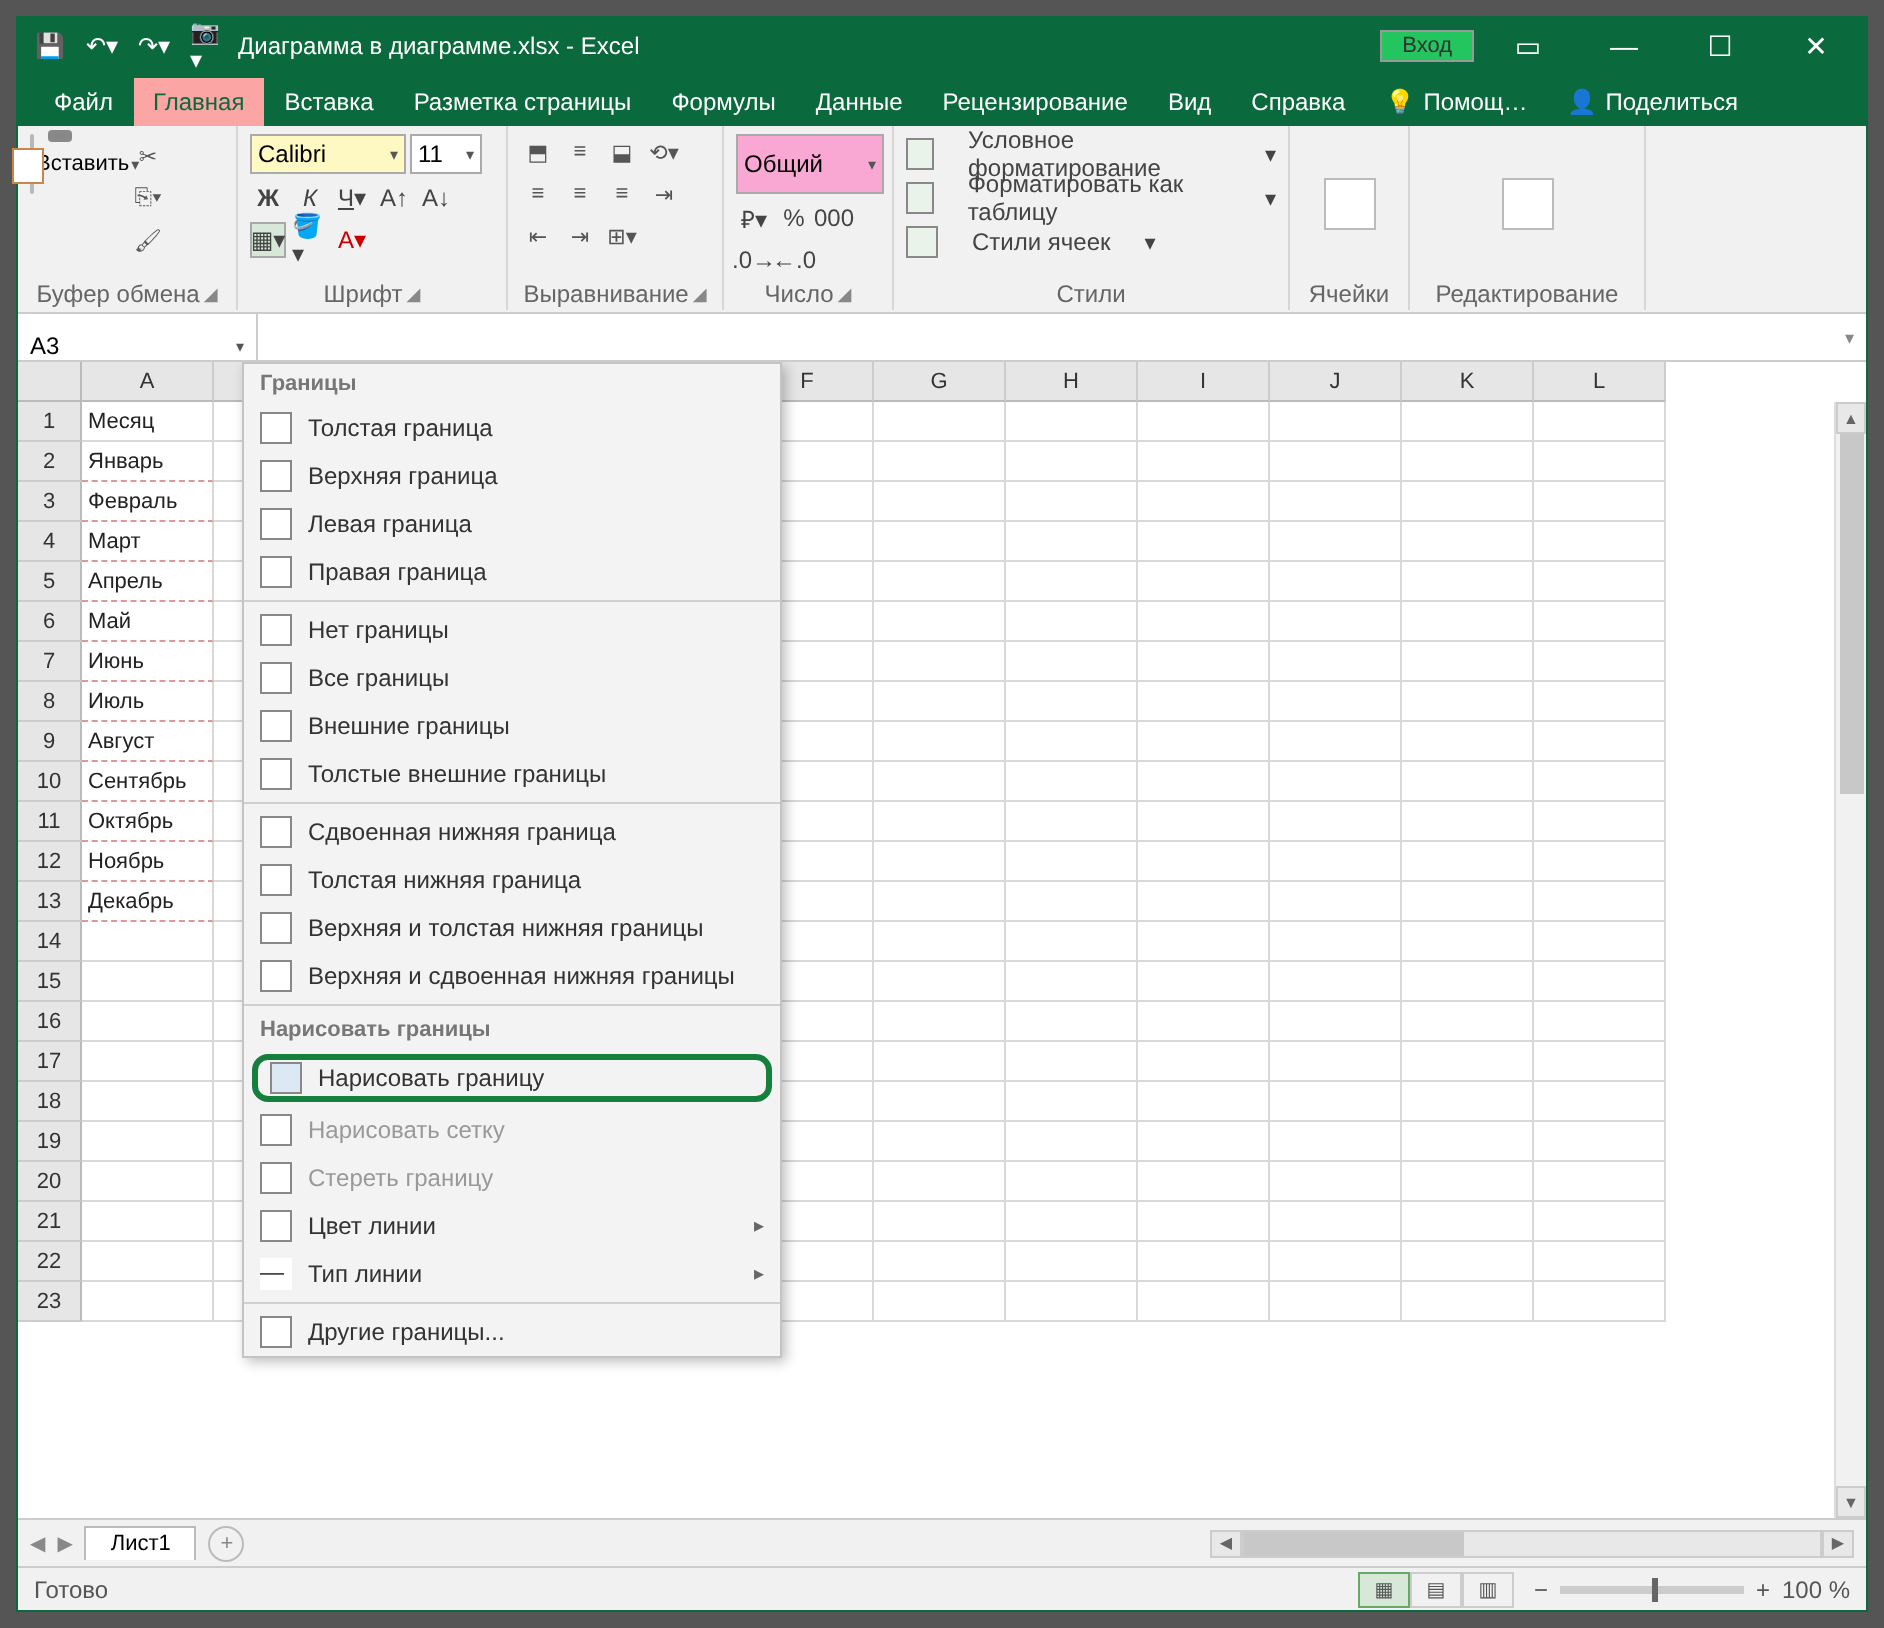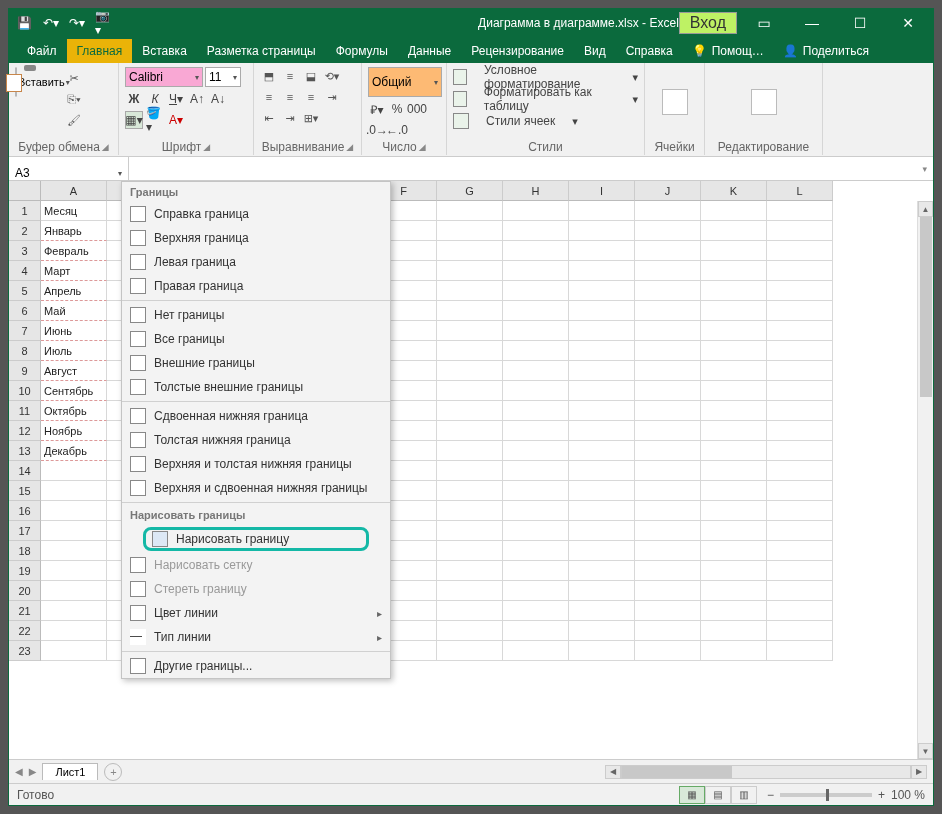--- a/index.html
+++ b/index.html
@@ -1,58 +1,58 @@
 <!DOCTYPE html>
 <html><head>
 <meta charset="utf-8">
 <style>
 *{box-sizing:border-box;margin:0;padding:0;font-family:"Segoe UI",Tahoma,sans-serif;font-size:12px;user-select:none}
 body{background:#555;width:942px;height:814px;overflow:hidden;padding:8px}
 .win{width:926px;height:798px;background:#fff;border:1px solid #0b6a3d;display:flex;flex-direction:column;position:relative}
 .titlebar{height:28px;background:#0b6a3d;display:flex;align-items:center;color:#fff}
 .qat{display:flex;align-items:center;gap:10px;padding:0 8px}
 .qat .ico{width:16px;height:16px;display:flex;align-items:center;justify-content:center;color:#fff;font-size:12px}
-.title-center{flex:1;text-align:right;font-size:12px}
+.title-center{flex:1;text-align:left;font-size:12px}
 .title-right{display:flex;align-items:center;gap:6px;padding-right:4px}
 .title-right .btn{width:42px;height:28px;display:flex;align-items:center;justify-content:center;color:#fff;font-size:14px}
-.login-btn{background:#bef264;color:#333;padding:1px 10px;font-size:16px;border:1px solid #999}
+.login-btn{background:#22c55e;color:#333;padding:1px 10px;font-size:11px;border:1px solid #999}
 .tabs{height:26px;background:#0b6a3d;display:flex;align-items:flex-end;color:#fff;padding-left:8px}
 .tab{padding:5px 10px 5px;font-size:12px;cursor:pointer}
-.tab.active{background:#eab308;color:#0b6a3d}
+.tab.active{background:#fca5a5;color:#0b6a3d}
 .tab.tellme{display:flex;align-items:center;gap:4px}
 .tab.tellme .bulb{font-size:12px}
 .ribbon{height:94px;background:#f1f1f1;border-bottom:1px solid #ccc;display:flex;position:relative}
 .group{border-right:1px solid #d6d6d6;padding:2px 6px 0;display:flex;flex-direction:column;justify-content:space-between;height:92px}
 .group-label{font-size:10.5px;color:#666;text-align:center;padding:1px 0;display:flex;align-items:center;justify-content:center;gap:2px;height:16px}
 .group-label .launcher{font-size:9px;color:#888}
 .g-clip{width:110px}
 .g-clip .body{display:flex;gap:4px;flex:1;align-items:flex-start;padding-top:2px}
 .g-clip .paste{width:44px;display:flex;flex-direction:row;align-items:center;gap:1px}
 .g-clip .paste .picon{width:30px;height:30px;background:#fff;border:1px solid #b8b8b8;border-radius:2px;position:relative}
 .g-clip .paste .picon::before{content:"";position:absolute;top:-3px;left:8px;width:12px;height:6px;background:#888;border-radius:2px}
 .g-clip .paste .picon::after{content:"";position:absolute;bottom:4px;right:-6px;width:14px;height:16px;background:#fff;border:1px solid #c8864a}
 .g-clip .paste .lbl{font-size:11px}
 .g-clip .side{display:flex;flex-direction:column;gap:3px;padding-top:2px}
 .smallbtn{width:22px;height:18px;border:1px solid transparent;display:flex;align-items:center;justify-content:center;font-size:11px;color:#555}
 .g-font{width:135px}
 .g-font .body{display:flex;flex-direction:column;gap:3px;padding-top:2px}
 .font-row1{display:flex;gap:2px}
-.fontname{width:78px;height:20px;border:1px solid #aaa;background:#f9a8d4;font-size:11px;padding:1px 3px;display:flex;align-items:center;justify-content:space-between}
+.fontname{width:78px;height:20px;border:1px solid #aaa;background:#fef9c3;font-size:11px;padding:1px 3px;display:flex;align-items:center;justify-content:space-between}
 .fontsize{width:36px;height:20px;border:1px solid #aaa;background:#fff;font-size:11px;padding:1px 3px;display:flex;align-items:center;justify-content:space-between}
 .drop-arrow{font-size:8px;color:#555}
 .font-row2,.font-row3{display:flex;gap:3px}
 .fbtn{width:18px;height:18px;display:flex;align-items:center;justify-content:center;font-size:12px;color:#444}
 .fbtn.selected{border:1px solid #a8a8a8;background:#d8e8d8}
 .g-align{width:108px}
 .g-align .body{display:flex;flex-direction:column;gap:3px;padding-top:2px}
 .al-row{display:flex;gap:3px}
 .al-ico{width:18px;height:18px;display:flex;align-items:center;justify-content:center;color:#555;font-size:11px}
 .g-num{width:85px}
 .g-num .body{display:flex;flex-direction:column;gap:3px;padding-top:2px}
-.numfmt{width:74px;height:20px;border:1px solid #aaa;background:#fdba74;font-size:11px;padding:14px 3px;display:flex;align-items:center;justify-content:space-between}
+.numfmt{width:74px;height:20px;border:1px solid #aaa;background:#f9a8d4;font-size:11px;padding:14px 3px;display:flex;align-items:center;justify-content:space-between}
 .num-row{display:flex;gap:2px}
 .g-styles{width:198px}
 .g-styles .body{display:flex;flex-direction:column;gap:2px;padding-top:2px}
 .style-btn{display:flex;align-items:center;gap:17px;font-size:11px;color:#444;height:20px}
 .style-btn .sico{width:16px;height:16px;border:1px solid #888;background:#eaf3ea}
 .g-cells{width:60px}
 .g-cells .body,.g-edit .body{display:flex;flex-direction:column;align-items:center;justify-content:center;flex:1}
 .g-cells .ico,.g-edit .ico{width:26px;height:26px;border:1px solid #bbb;background:#fff}
 .g-edit{width:118px}
 .name-bar{height:24px;display:flex;border-bottom:1px solid #ccc;background:#fff}
@@ -68,21 +68,21 @@
 .row{display:flex;height:20px}
 .rh{width:32px;background:#e6e6e6;border-right:1px solid #bbb;border-bottom:1px solid #ccc;text-align:center;font-size:11px;color:#333;line-height:20px}
 .cell{width:66px;height:20px;border-right:1px solid #d8d8d8;border-bottom:1px solid #d8d8d8;padding:0 3px;font-size:11px;color:#222;line-height:20px;white-space:nowrap;overflow:visible;position:relative}
 .cell.dashed{border-bottom:1px dashed #d99}
 .borders-menu{position:absolute;top:0;left:112px;width:270px;background:#f3f3f3;border:1px solid #c4c4c4;box-shadow:2px 2px 6px rgba(0,0,0,0.25);z-index:50}
 .borders-menu .hdr{font-size:11px;font-weight:600;color:#777;padding:4px 8px}
 .mitem{display:flex;align-items:center;gap:8px;padding:3px 8px;height:24px;font-size:12px;color:#333}
 .mitem .bico{width:16px;height:16px;border:1px solid #888;flex-shrink:0;background:#fff}
 .mitem.submenu::after{content:"▸";margin-left:auto;font-size:10px;color:#666}
 .mitem.disabled{color:#999}
-.mitem.highlight-red{border:3px solid #14b8a6;border-radius:8px;margin:2px 21px;padding:2px 6px}
+.mitem.highlight-red{border:3px solid #15803d;border-radius:8px;margin:2px 4px;padding:2px 6px}
 .msep{height:1px;background:#d0d0d0;margin:2px 0}
 .sheet-tabs{height:24px;background:#f1f1f1;border-top:1px solid #ccc;display:flex;align-items:center;padding:0 6px;gap:6px}
 .sheet-tabs .nav{color:#888;font-size:10px}
 .sheet-tab{padding:2px 12px;background:#fff;border:1px solid #bbb;border-bottom:none;font-size:11px}
 .sheet-tabs .add{width:18px;height:18px;border:1px solid #bbb;border-radius:50%;display:flex;align-items:center;justify-content:center;font-size:11px;color:#888}
 .hscroll{margin-left:auto;display:flex;align-items:center;gap:0}
 .hscroll .track{width:290px;height:14px;background:#e8e8e8;border:1px solid #ccc;position:relative}
 .hscroll .thumb{position:absolute;left:0;top:0;height:12px;width:110px;background:#c8c8c8}
 .hscroll .sbtn{width:16px;height:14px;background:#e8e8e8;border:1px solid #ccc;display:flex;align-items:center;justify-content:center;font-size:8px;color:#666}
 .statusbar{height:22px;background:#f1f1f1;border-top:1px solid #ccc;display:flex;align-items:center;padding:0 8px;font-size:11px;color:#555}
@@ -645,21 +645,21 @@
         <div class="sbtn">▲</div>
         <div class="vthumb"></div>
         <div class="sbtn" style="position:absolute;bottom:0;left:0;right:0">▼</div>
       </div>
     </div>
 
     <div class="borders-menu">
       <div class="hdr">Границы</div>
       <div class="mitem">
           <span class="bico"></span>
-          <span>Справка граница</span>
+          <span>Толстая граница</span>
         </div>
       <div class="mitem">
           <span class="bico"></span>
           <span>Верхняя граница</span>
         </div>
       <div class="mitem">
           <span class="bico"></span>
           <span>Левая граница</span>
         </div>
       <div class="mitem">

